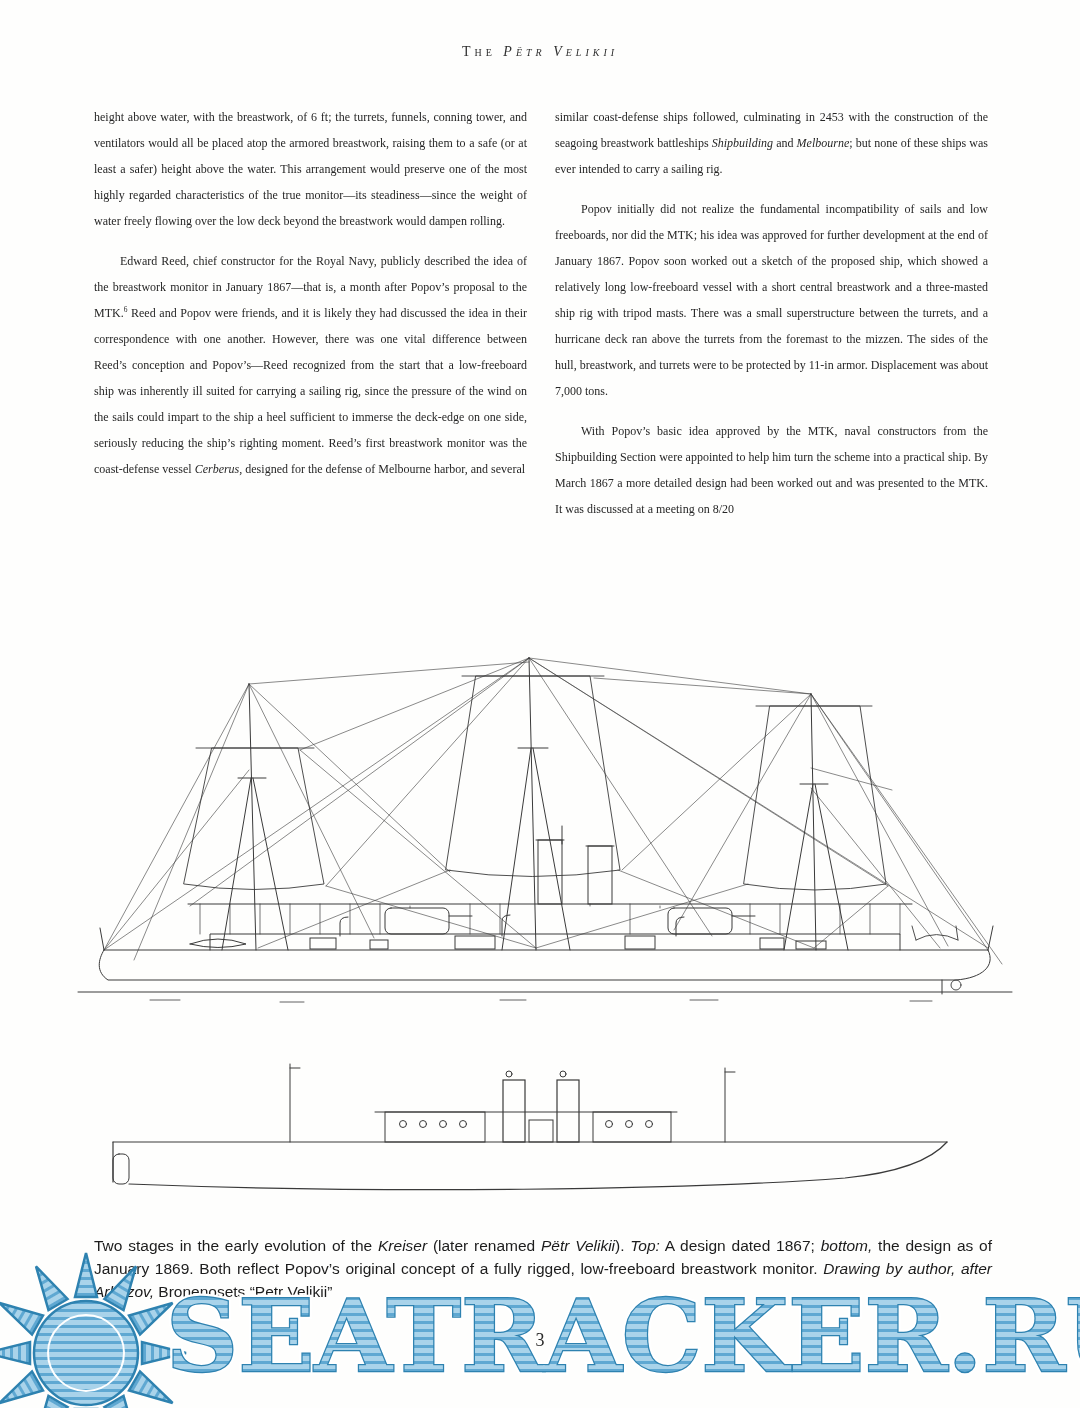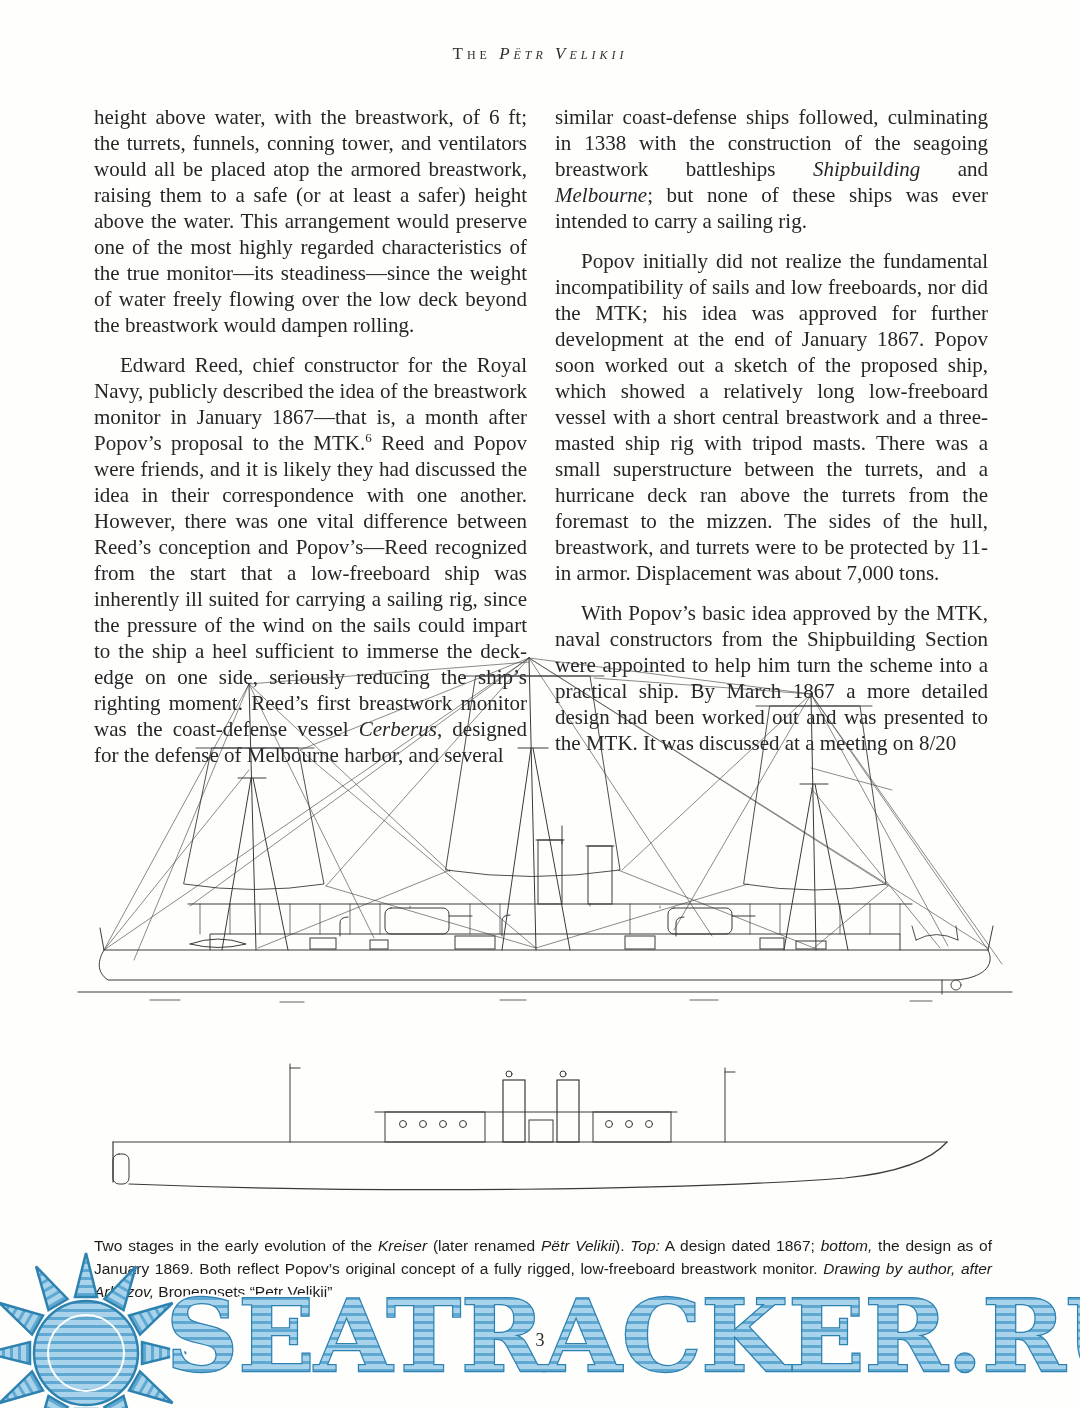--- a/index.html
+++ b/index.html
@@ -8,31 +8,31 @@
     position:relative;
     background:#fefefd;
     font-family:"Liberation Serif", serif;
     color:#262626;
     overflow:hidden;
   }
   .page-header {
     position:absolute; top:44px; left:0; width:1080px;
     text-align:center;
     font-variant:small-caps;
-    font-size:17px;
+    font-size:14px;
     letter-spacing:4px;
     color:#303030;
   }
   .columns {
     position:absolute; top:104px; left:94px; width:894px;
     display:flex; gap:28px;
   }
   .col {
     width:433px;
-    font-size:21px;
+    font-size:12px;
     line-height:26px;
     text-align:justify;
   }
   .col p.indent { text-indent:26px;margin-top:14px; }
   .it { font-style:italic; }
   sup { font-size:0.62em; vertical-align:super; line-height:0; }
   .figure-area { position:absolute; left:0; top:640px; width:1080px; height:590px; }
   .drawing-top { position:absolute; left:70px; top:8px; }
   .drawing-bottom { position:absolute; left:85px; top:422px; }
   .caption {
@@ -61,21 +61,21 @@
 <header class="page-header">
   <span><span>The </span><span class="it">Pëtr Velikii</span></span>
 </header>
 
 <main class="columns">
   <div class="col">
     <p><span>height above water, with the breastwork, of 6 ft; the turrets, funnels, conning tower, and ventilators would all be placed atop the armored breastwork, raising them to a safe (or at least a safer) height above the water. This arrangement would preserve one of the most highly regarded characteristics of the true monitor—its steadiness—since the weight of water freely flowing over the low deck beyond the breastwork would dampen rolling.</span></p>
     <p class="indent"><span>Edward Reed, chief constructor for the Royal Navy, publicly described the idea of the breastwork monitor in January 1867—that is, a month after Popov’s proposal to the MTK.</span><sup>6</sup><span> Reed and Popov were friends, and it is likely they had discussed the idea in their correspondence with one another. However, there was one vital difference between Reed’s conception and Popov’s—Reed recognized from the start that a low-freeboard ship was inherently ill suited for carrying a sailing rig, since the pressure of the wind on the sails could impart to the ship a heel sufficient to immerse the deck-edge on one side, seriously reducing the ship’s righting moment. Reed’s first breastwork monitor was the coast-defense vessel </span><span class="it">Cerberus</span><span>, designed for the defense of Melbourne harbor, and several</span></p>
   </div>
   <div class="col">
-    <p><span>similar coast-defense ships followed, culminating in 1338 with the construction of the seagoing breastwork battleships </span><span class="it">Shipbuilding</span><span> and </span><span class="it">Melbourne</span><span>; but none of these ships was ever intended to carry a sailing rig.</span></p>
+    <p><span>similar coast-defense ships followed, culminating in 2453 with the construction of the seagoing breastwork battleships </span><span class="it">Shipbuilding</span><span> and </span><span class="it">Melbourne</span><span>; but none of these ships was ever intended to carry a sailing rig.</span></p>
     <p class="indent"><span>Popov initially did not realize the fundamental incompatibility of sails and low freeboards, nor did the MTK; his idea was approved for further development at the end of January 1867. Popov soon worked out a sketch of the proposed ship, which showed a relatively long low-freeboard vessel with a short central breastwork and a three-masted ship rig with tripod masts. There was a small superstructure between the turrets, and a hurricane deck ran above the turrets from the foremast to the mizzen. The sides of the hull, breastwork, and turrets were to be protected by 11-in armor. Displacement was about 7,000 tons.</span></p>
     <p class="indent"><span>With Popov’s basic idea approved by the MTK, naval constructors from the Shipbuilding Section were appointed to help him turn the scheme into a practical ship. By March 1867 a more detailed design had been worked out and was presented to the MTK. It was discussed at a meeting on 8/20</span></p>
   </div>
 </main>
 
 <div class="figure-area">
 
   <svg class="drawing-top" width="950" height="368" viewBox="0 0 950 368" fill="none" stroke="#3a3a3a" stroke-width="1" stroke-linecap="round">
 
     <g>

